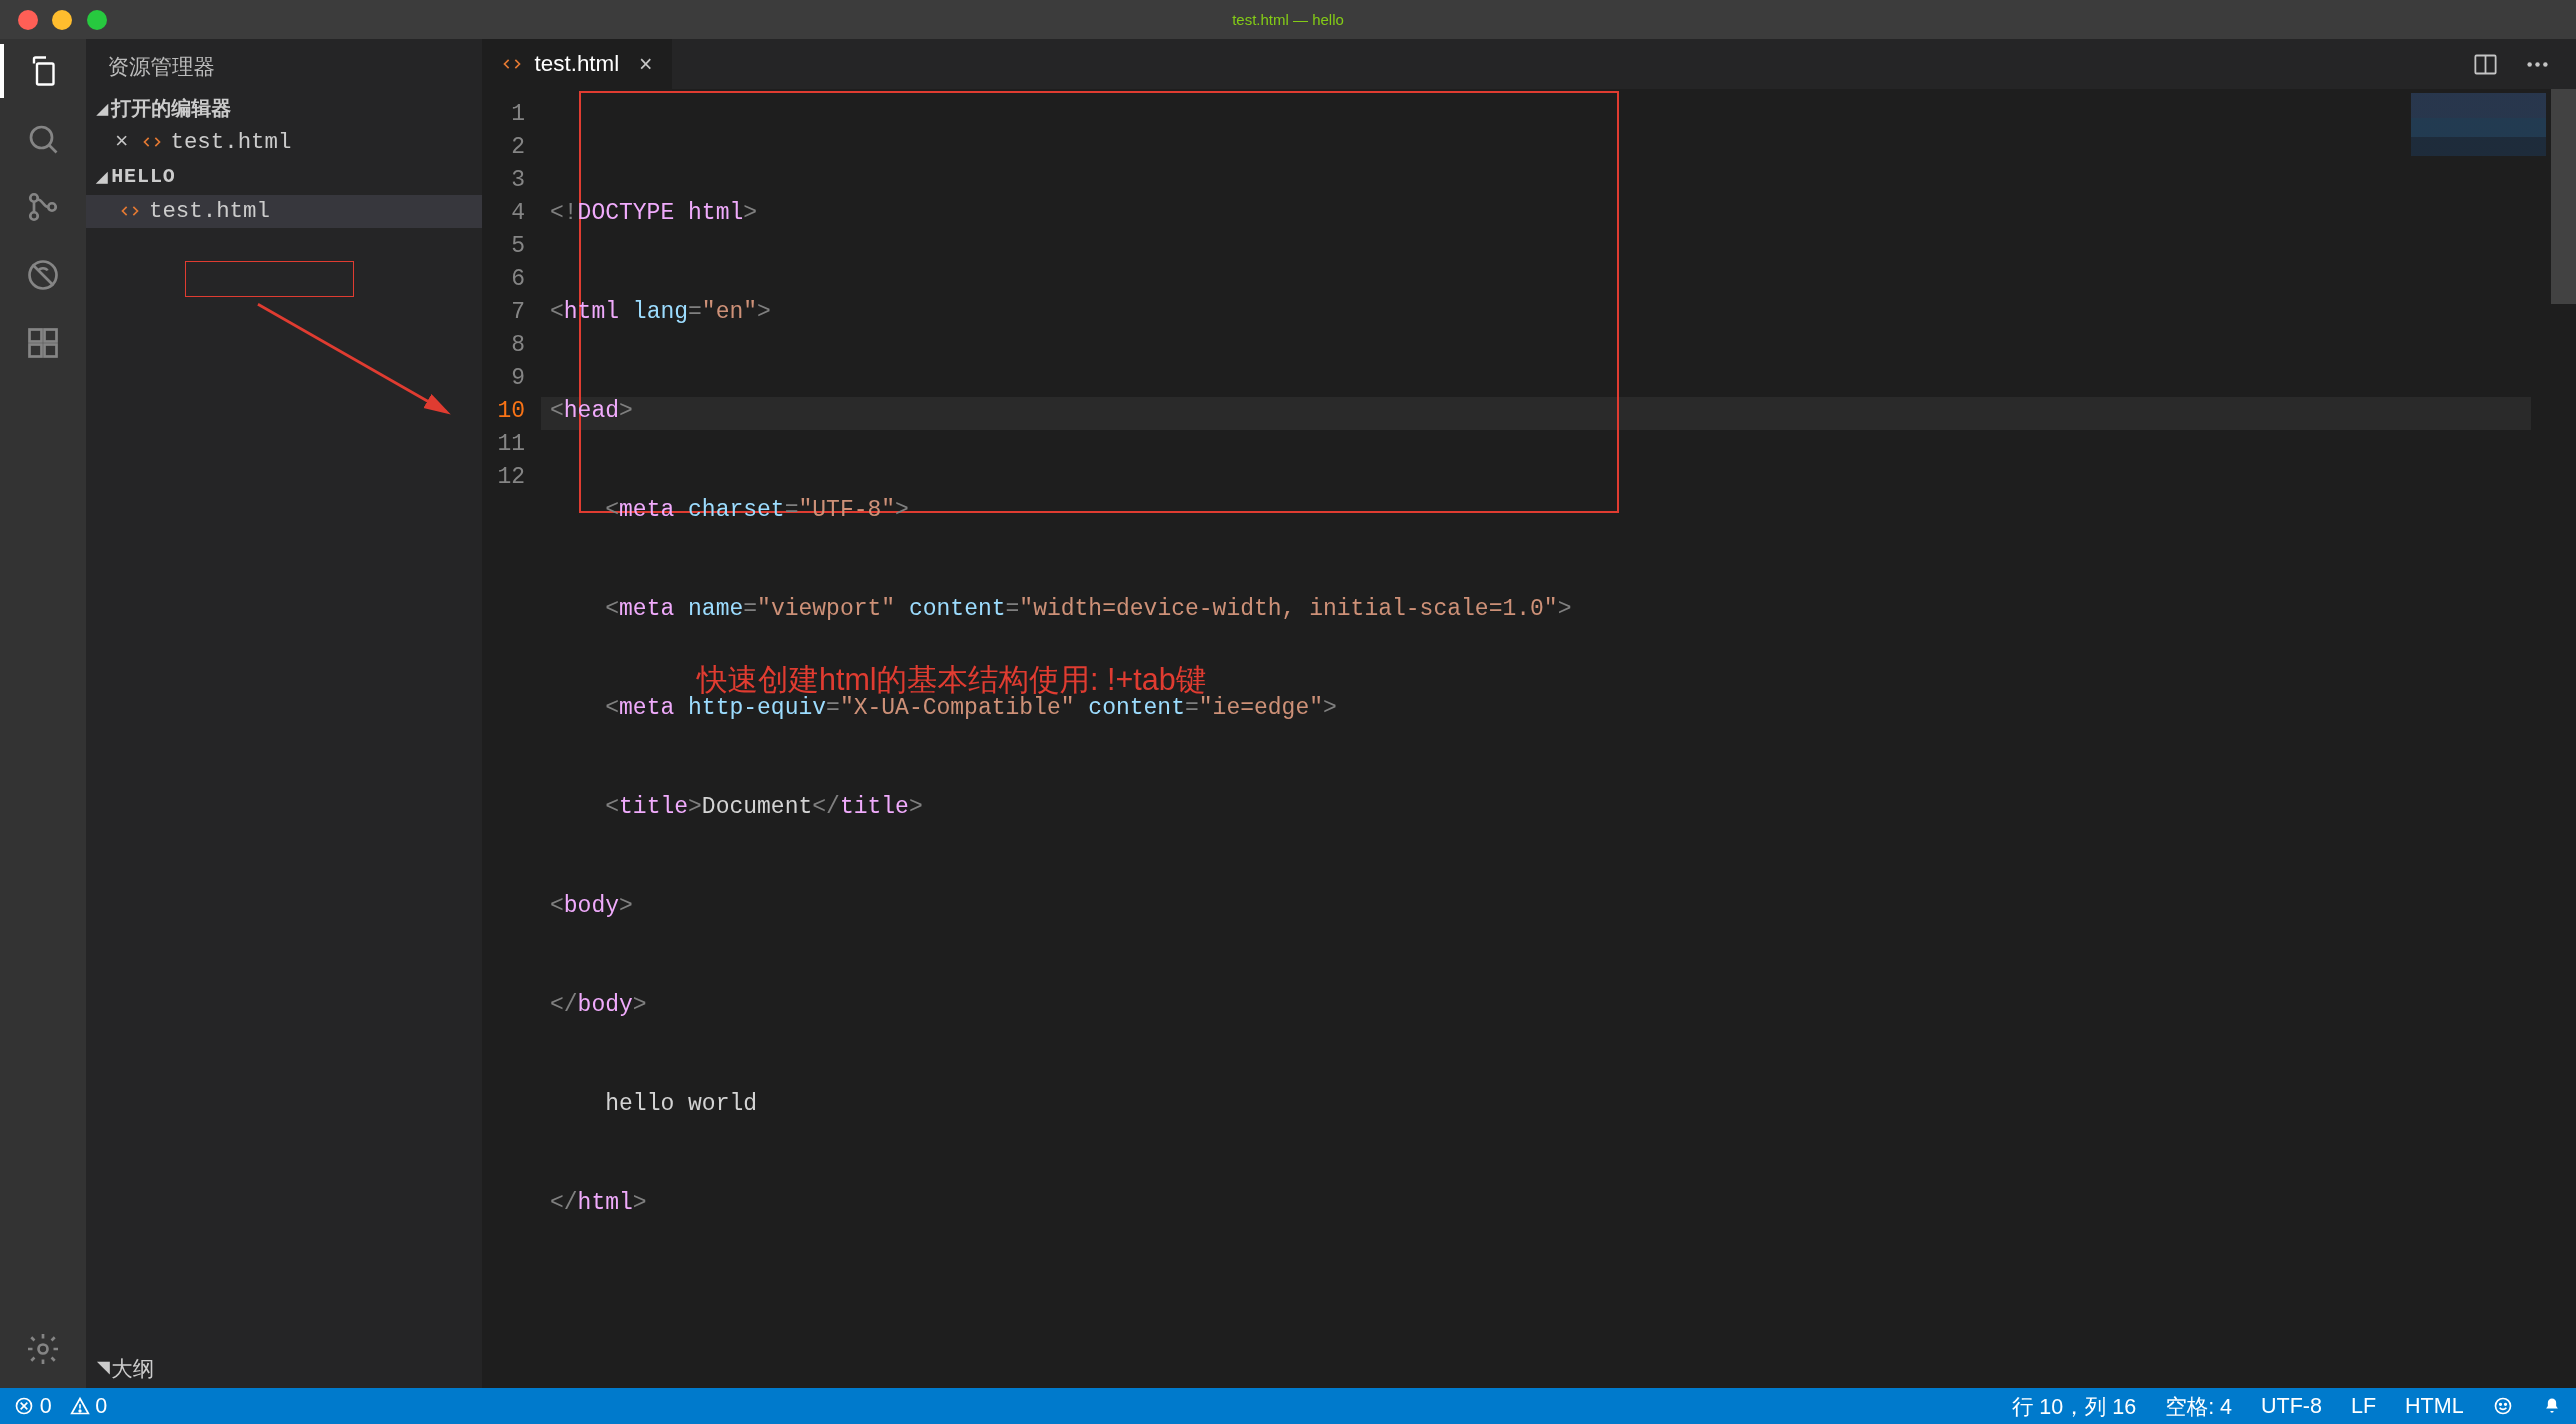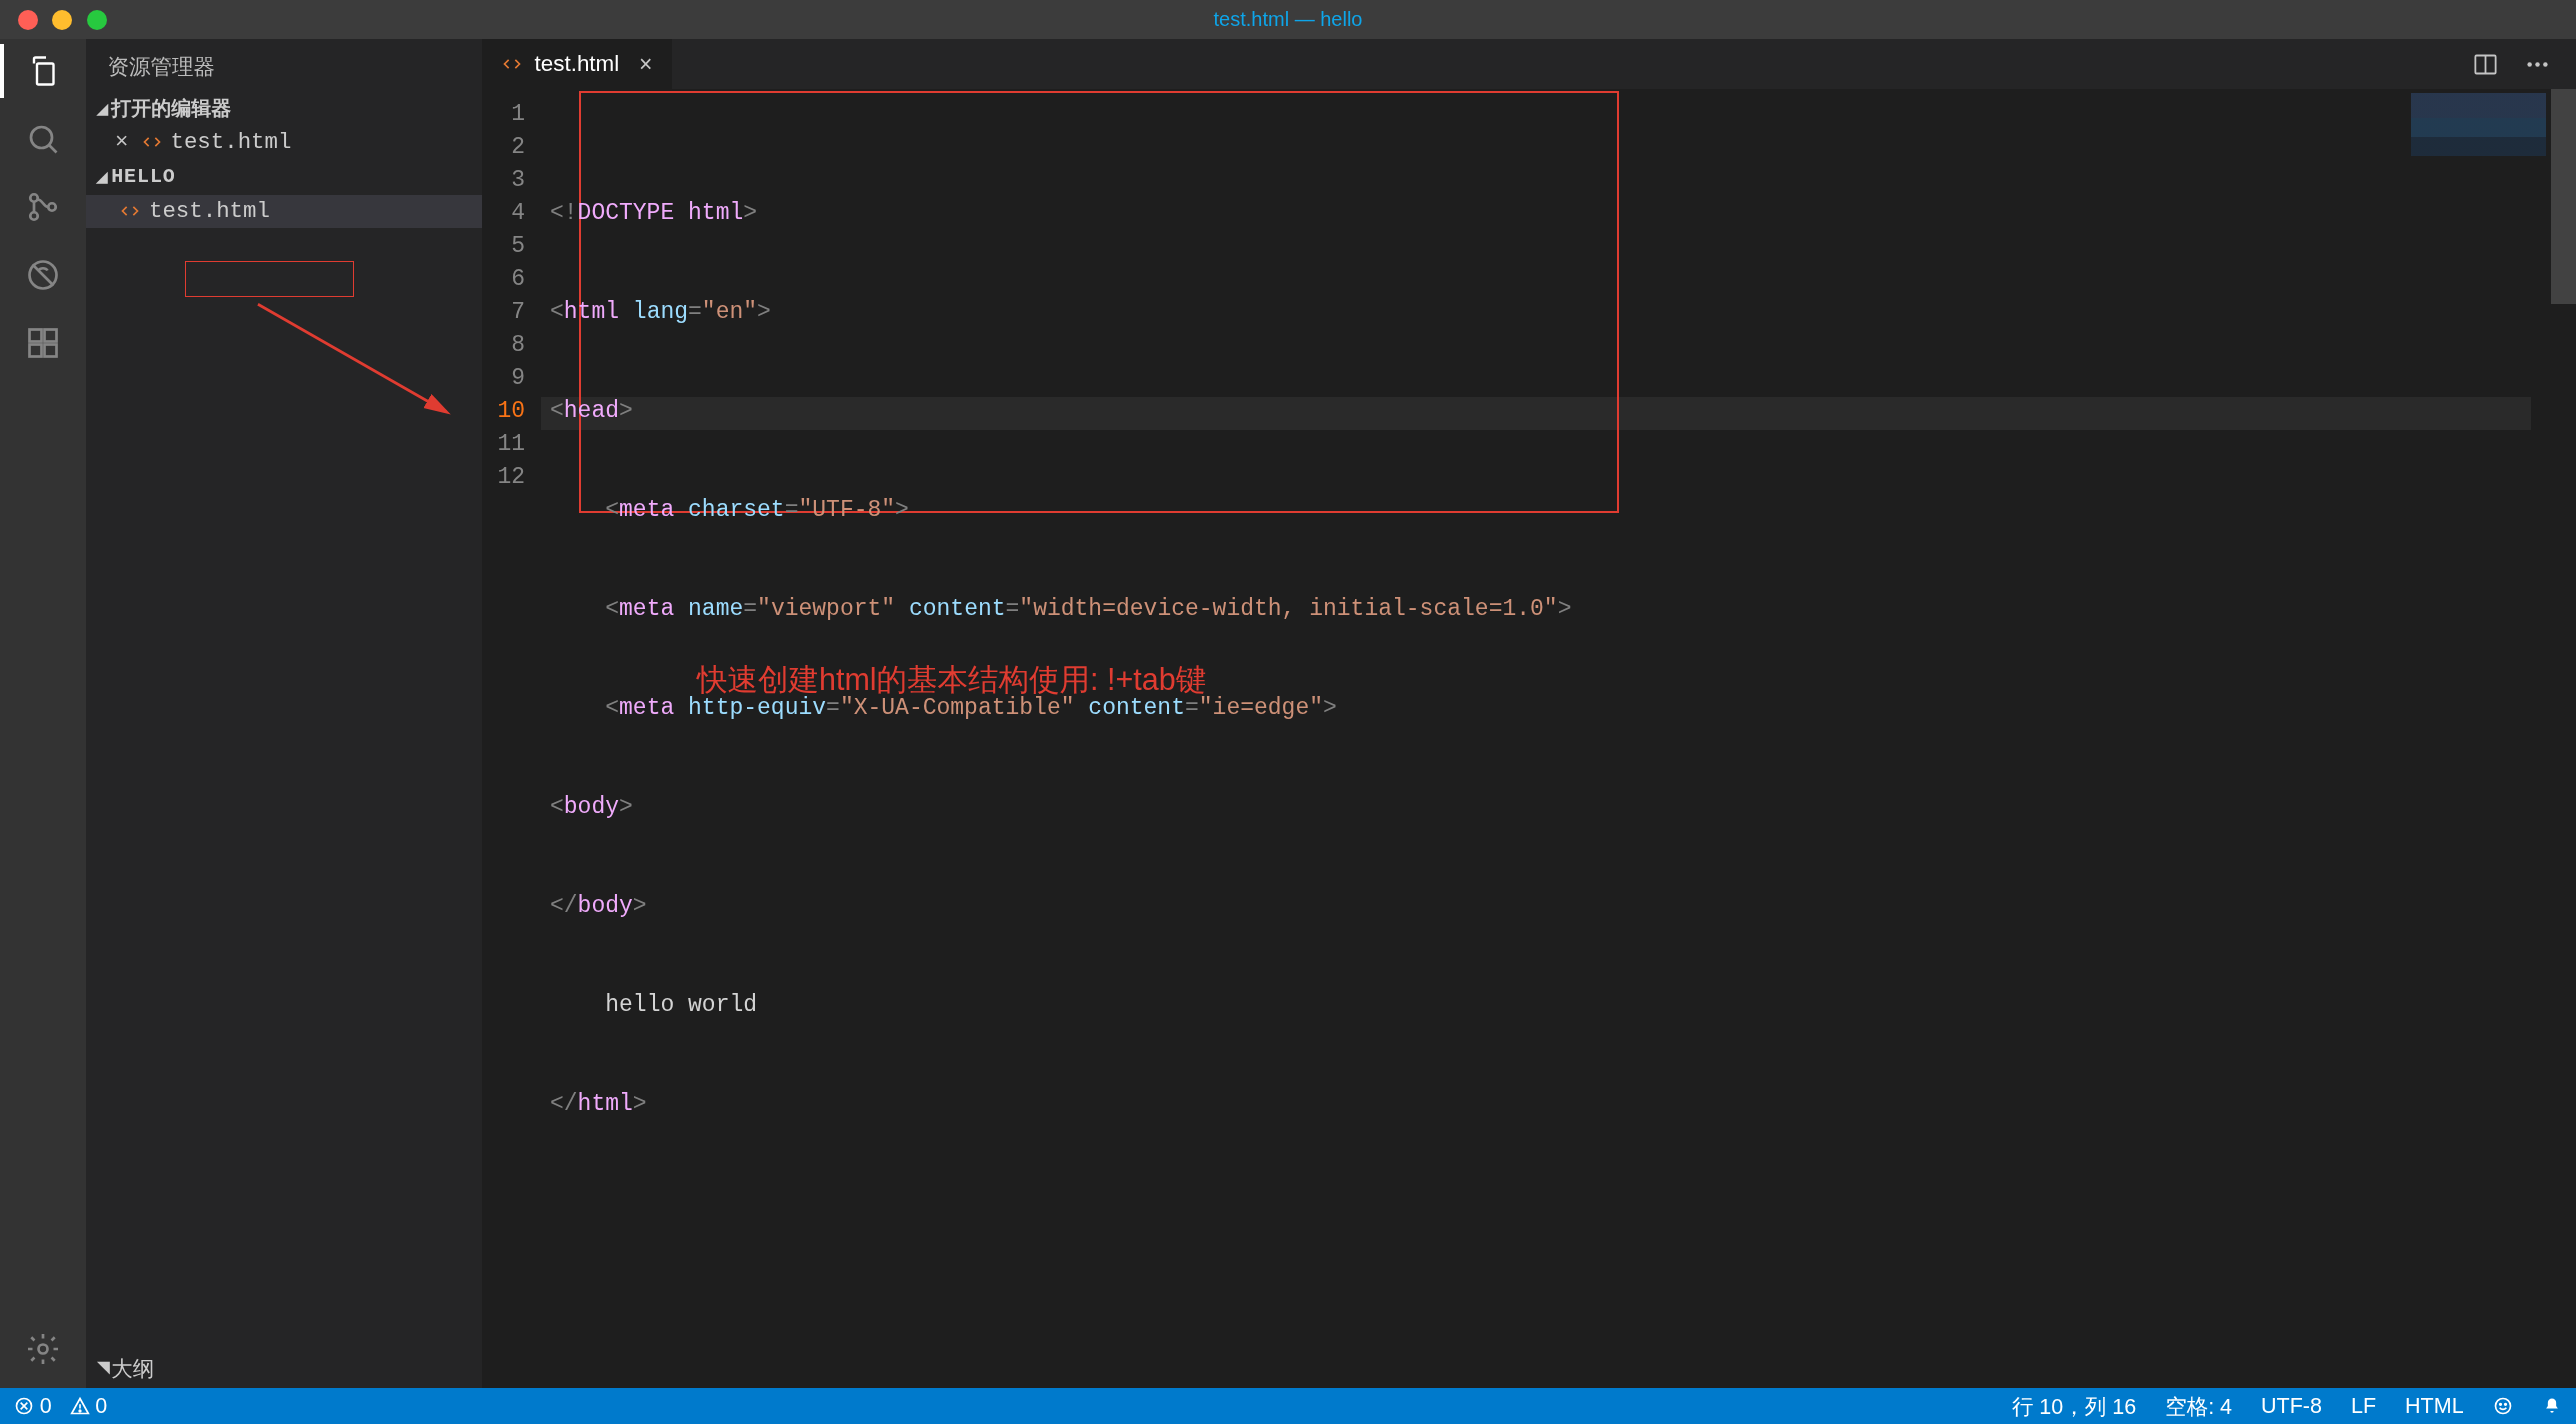--- a/index.html
+++ b/index.html
@@ -20,22 +20,22 @@
     background: #1e1e1e;
   }
 
   
   .titlebar {
     height: 39px;
     background: #3c3c3c;
     display: flex;
     align-items: center;
     position: relative;
-    font-size: 20px;
-    color: #0ea5e9;
+    font-size: 15px;
+    color: #84cc16;
   }
   .traffic-lights {
     display: flex;
     gap: 14.4px;
     padding-left: 18px;
   }
   .tl { width: 20px; height: 20px; border-radius: 50%; }
   .tl.red { background: #ff5f56; }
   .tl.yellow { background: #ffbd2e; }
   .tl.green { background: #27c93f; }
@@ -425,20 +425,21 @@
           <div>12</div>
         </div>
         <div class="code">
           <div class="current-line-bg" style="top:308px;"></div>
           <div class="line"><span class="p">&lt;!</span><span class="kw">DOCTYPE</span><span class="kw"> html</span><span class="p">&gt;</span></div>
           <div class="line"><span class="p">&lt;</span><span class="kw">html</span><span class="attr"> lang</span><span class="p">=</span><span class="str">"en"</span><span class="p">&gt;</span></div>
           <div class="line"><span class="p">&lt;</span><span class="kw">head</span><span class="p">&gt;</span></div>
           <div class="line"><span class="txt">    </span><span class="p">&lt;</span><span class="kw">meta</span><span class="attr"> charset</span><span class="p">=</span><span class="str">"UTF-8"</span><span class="p">&gt;</span></div>
           <div class="line"><span class="txt">    </span><span class="p">&lt;</span><span class="kw">meta</span><span class="attr"> name</span><span class="p">=</span><span class="str">"viewport"</span><span> </span><span class="attr">content</span><span class="p">=</span><span class="str">"width=device-width, initial-scale=1.0"</span><span class="p">&gt;</span></div>
           <div class="line"><span class="txt">    </span><span class="p">&lt;</span><span class="kw">meta</span><span class="attr"> http-equiv</span><span class="p">=</span><span class="str">"X-UA-Compatible"</span><span> </span><span class="attr">content</span><span class="p">=</span><span class="str">"ie=edge"</span><span class="p">&gt;</span></div>
+          <div class="line"><span class="txt">    </span><span class="p">&lt;</span><span class="kw">title</span><span class="p">&gt;</span><span class="txt">Document</span><span class="p">&lt;/</span><span class="kw">title</span><span class="p">&gt;</span></div>
           <div class="line"><span class="p">&lt;</span><span class="kw">body</span><span class="p">&gt;</span></div>
           <div class="line"><span class="p">&lt;/</span><span class="kw">body</span><span class="p">&gt;</span></div>
           <div class="line"><span class="cursor-line"><span class="txt">    </span><span class="txt">hello world</span></span></div>
           <div class="line"><span class="p">&lt;/</span><span class="kw">html</span><span class="p">&gt;</span></div>
         </div>
 
         <div class="red-box-code" style="left:97px; top:1.8px; width:1040px; height:422px;"></div>
 
         <svg class="arrow" style="left:-233px; top:206px;" width="224" height="135" viewBox="0 0 250 150">
           <defs>

